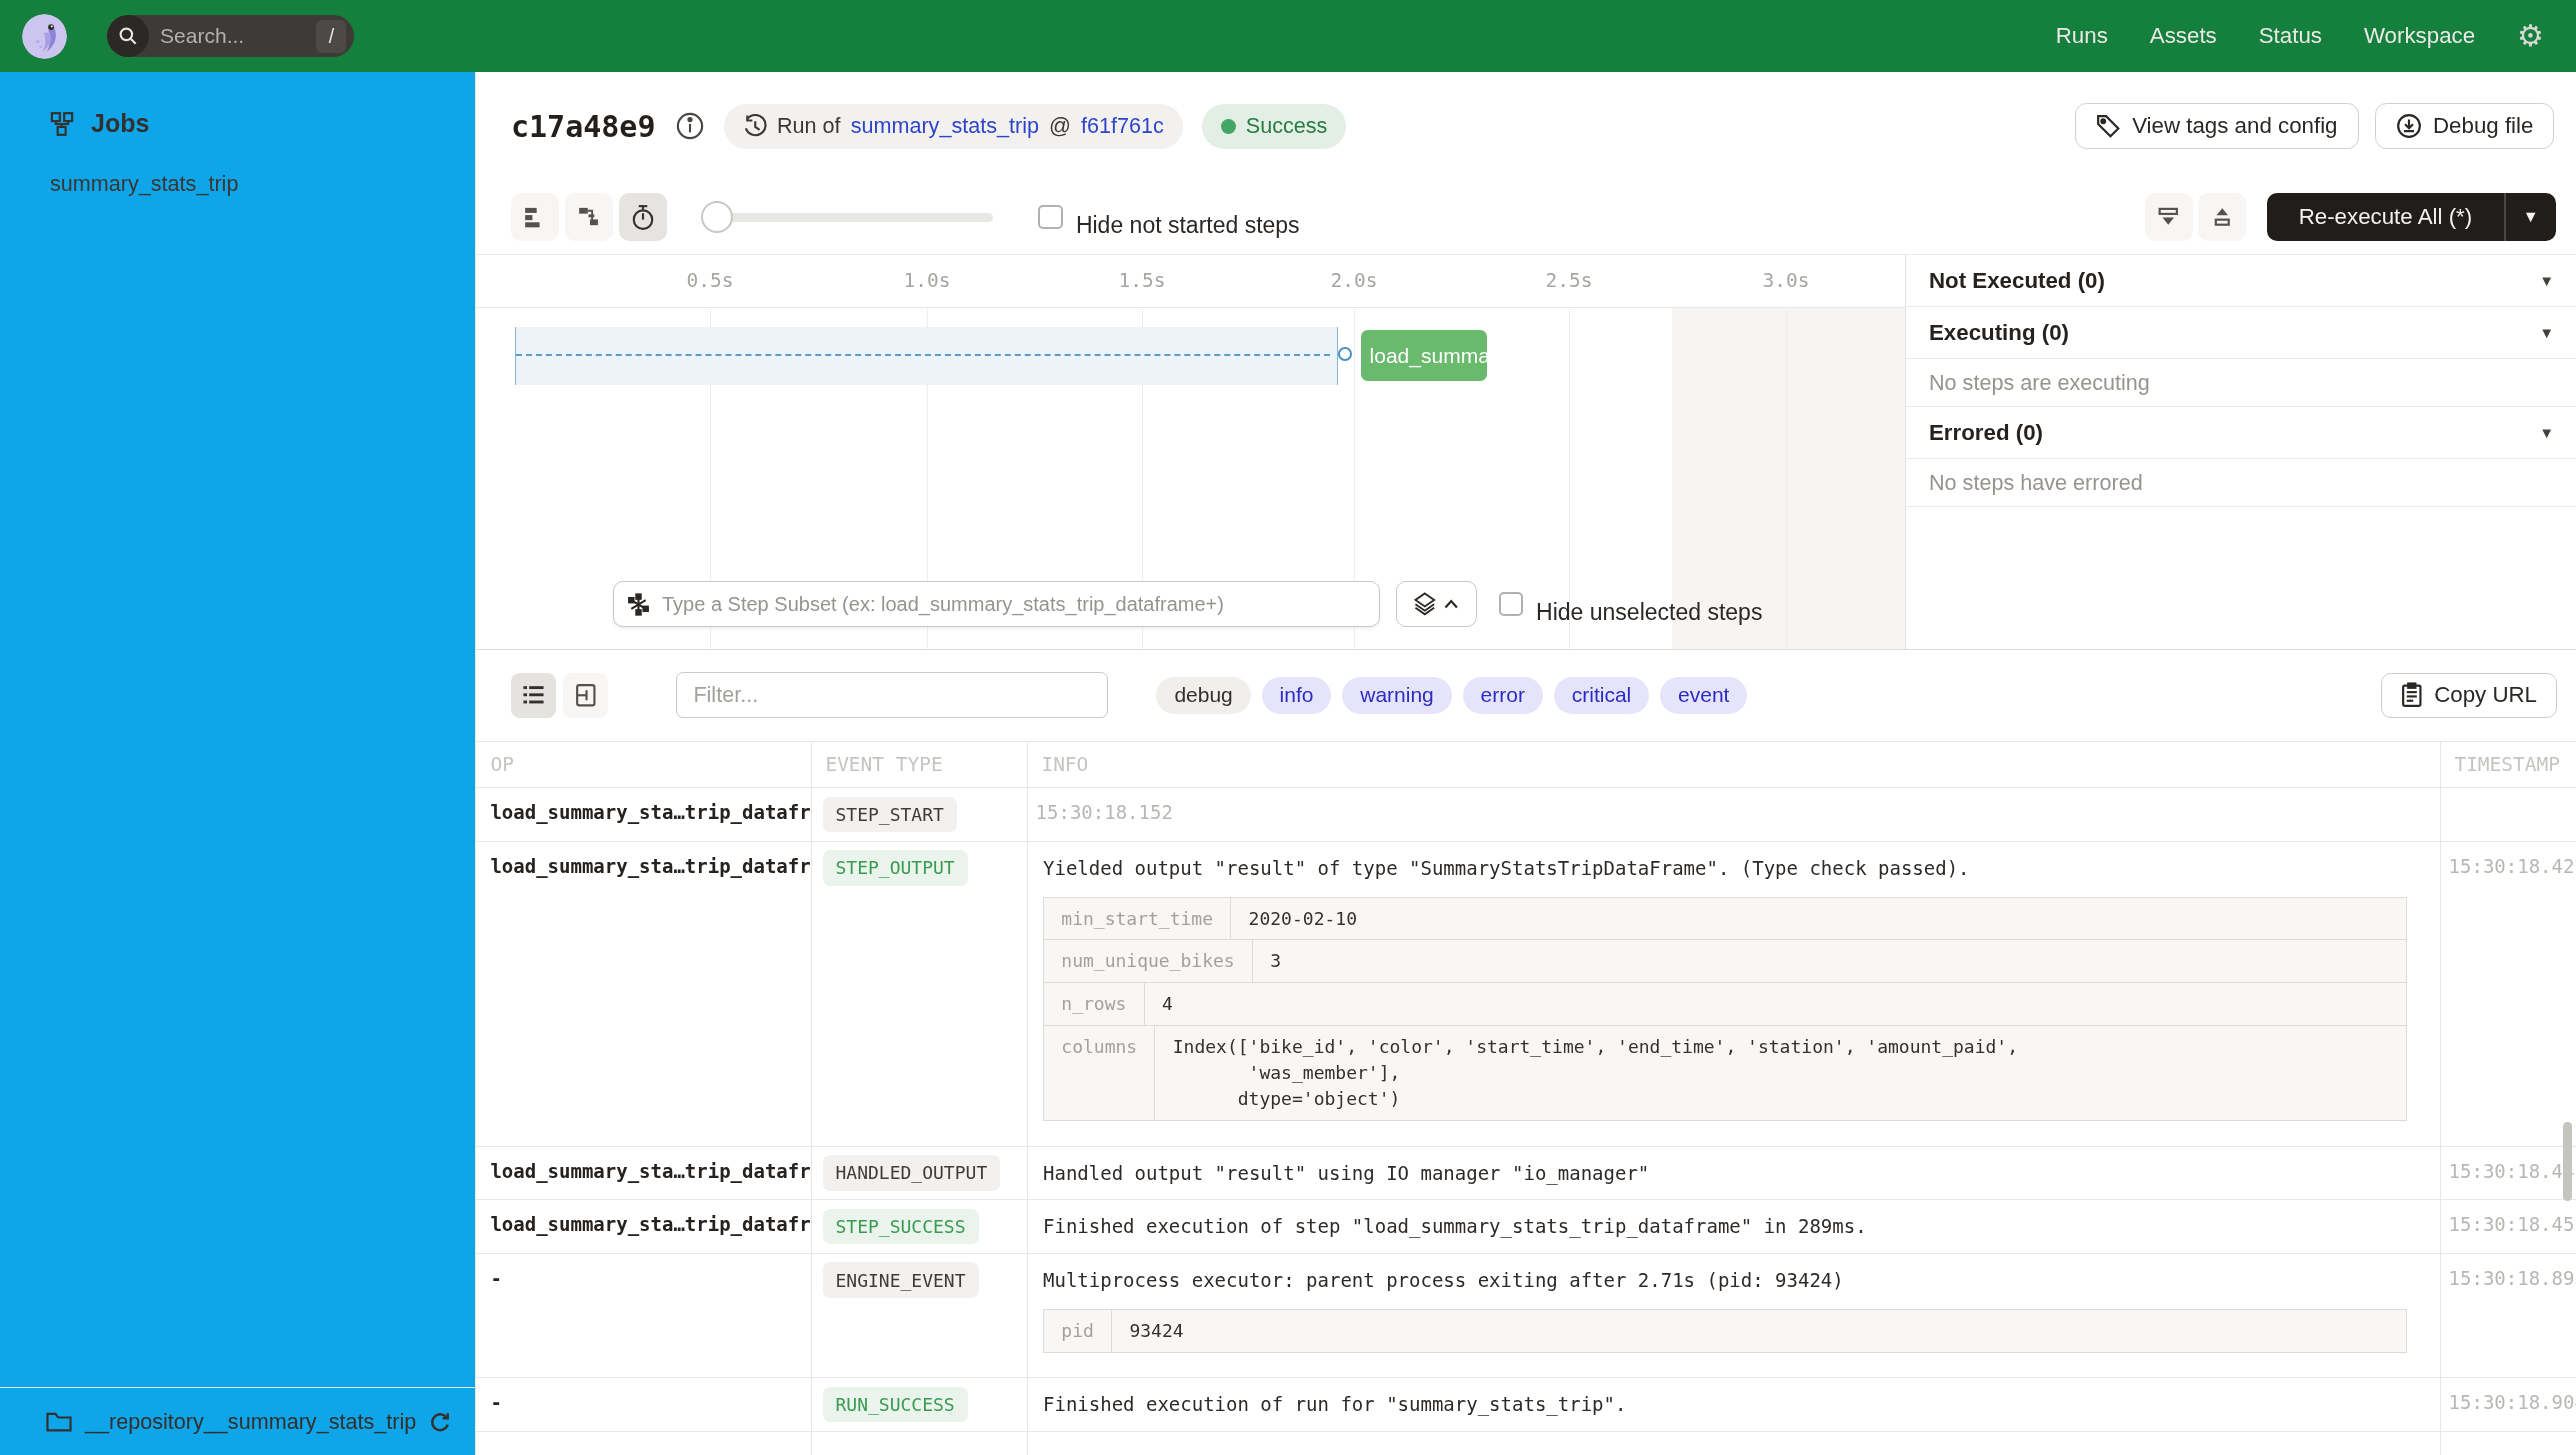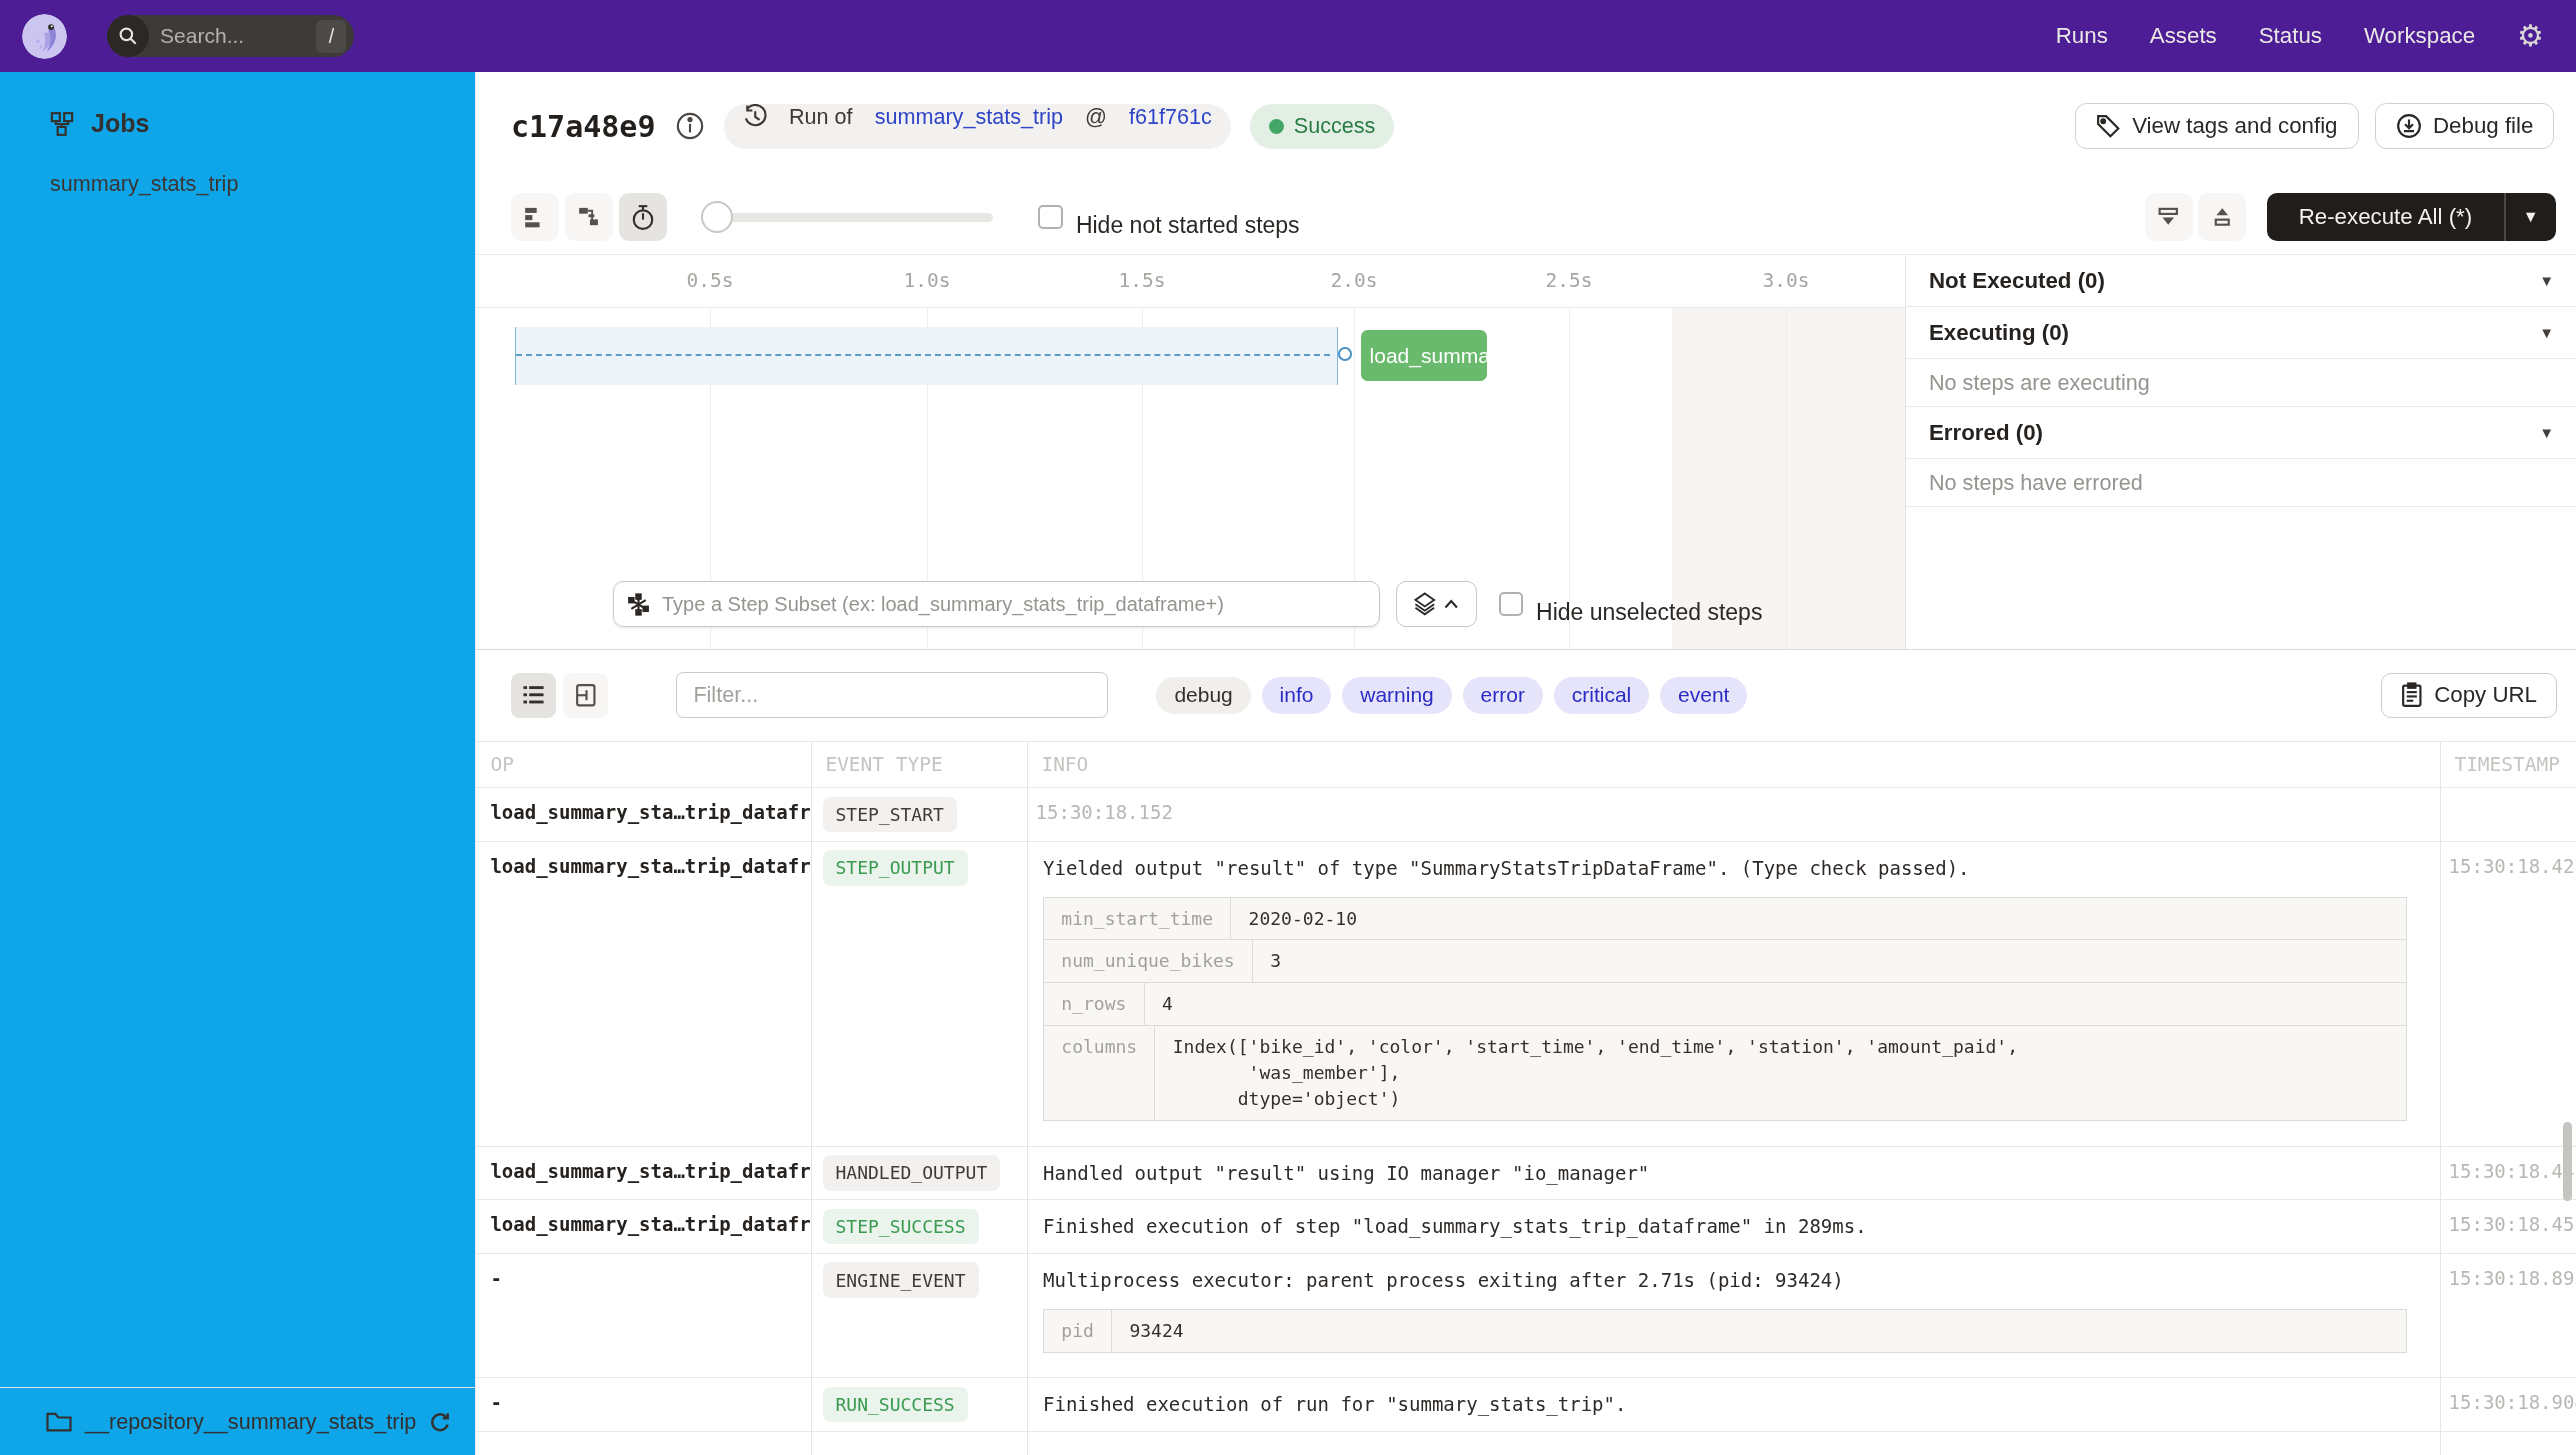--- a/index.html
+++ b/index.html
@@ -1,20 +1,20 @@
 <!DOCTYPE html>
 <html style="font-size:11.5px"><head>
 <meta charset="utf-8">
 <style>
   html,body{margin:0;padding:0;background:#fff;}
   .app{position:relative;width:2576px;height:1456px;background:#fff;overflow:hidden;
        font-family:"Liberation Sans",sans-serif;color:#26221f;}
 
   
-  .topnav{position:absolute;left:0;top:0;width:2576px;height:72px;background:#4c1d95;
+  .topnav{position:absolute;left:0;top:0;width:2576px;height:72px;background:#15803d;
           display:flex;align-items:center;}
   .logo{width:45px;height:45px;margin-left:21.6px;border-radius:50%;flex:0 0 auto;}
   .searchpill{margin-left:40px;display:flex;align-items:center;height:42px;width:247px;
               background:#3d3a37;border-radius:21.6px;overflow:hidden;}
   .searchicon{width:42px;height:42px;border-radius:50%;background:#2b2825;display:flex;
               align-items:center;justify-content:center;flex:0 0 auto;}
   .searchpill input{flex:1;background:transparent;border:none;outline:none;color:#e6e4e1;
               font-size:21px;padding:0 7.2px 0 11.5px;font-family:"Liberation Sans",sans-serif;min-width:0;}
   .searchpill input::placeholder{color:#b4b1ae;}
   .slashkey{width:30px;height:33px;margin-right:7.2px;border-radius:5.8px;background:#4c4946;
@@ -30,21 +30,21 @@
             font-weight:bold;color:#33302d;}
   .sb-job{padding:33px 0 0 50px;font-size:21.6px;color:#3a3734;cursor:pointer;}
   .sb-repo{position:absolute;left:0;bottom:0;width:100%;height:69px;border-top:1.4px solid #e9e8e5;
            display:flex;align-items:center;gap:13px;padding-left:46px;box-sizing:border-box;
            font-size:21.6px;color:#33302d;}
 
   
   .runheader{position:absolute;left:476px;top:72px;width:2100px;height:108px;display:flex;
              align-items:center;padding:0 21.6px 0 35px;box-sizing:border-box;gap:19px;}
   .runid{font-family:"DejaVu Sans Mono",monospace;font-size:30px;font-weight:bold;color:#231f1c;}
-  .pill{display:flex;gap:22px;background:#f2f1ef;border-radius:23px;height:45px;
+  .pill{display:flex;align-items:center;gap:10px;background:#f2f1ef;border-radius:23px;height:45px;
         padding:0 19px;font-size:21.6px;color:#3c3835;}
   .bluelink{color:#2f45c8;cursor:pointer;}
   .status-chip{display:flex;align-items:center;gap:10px;background:#e3efe5;border-radius:23px;
                height:45px;padding:0 19px;font-size:21.6px;color:#277c42;}
   .dot{width:15px;height:15px;border-radius:50%;background:#43a566;}
   .hdr-right{margin-left:auto;display:flex;gap:16px;}
   .obtn{display:flex;align-items:center;gap:11.5px;border:1.4px solid #d2d0cd;border-radius:11.5px;
         height:46px;padding:0 20px;font-size:22.3px;color:#2a2724;background:#fff;cursor:pointer;}
 
   

